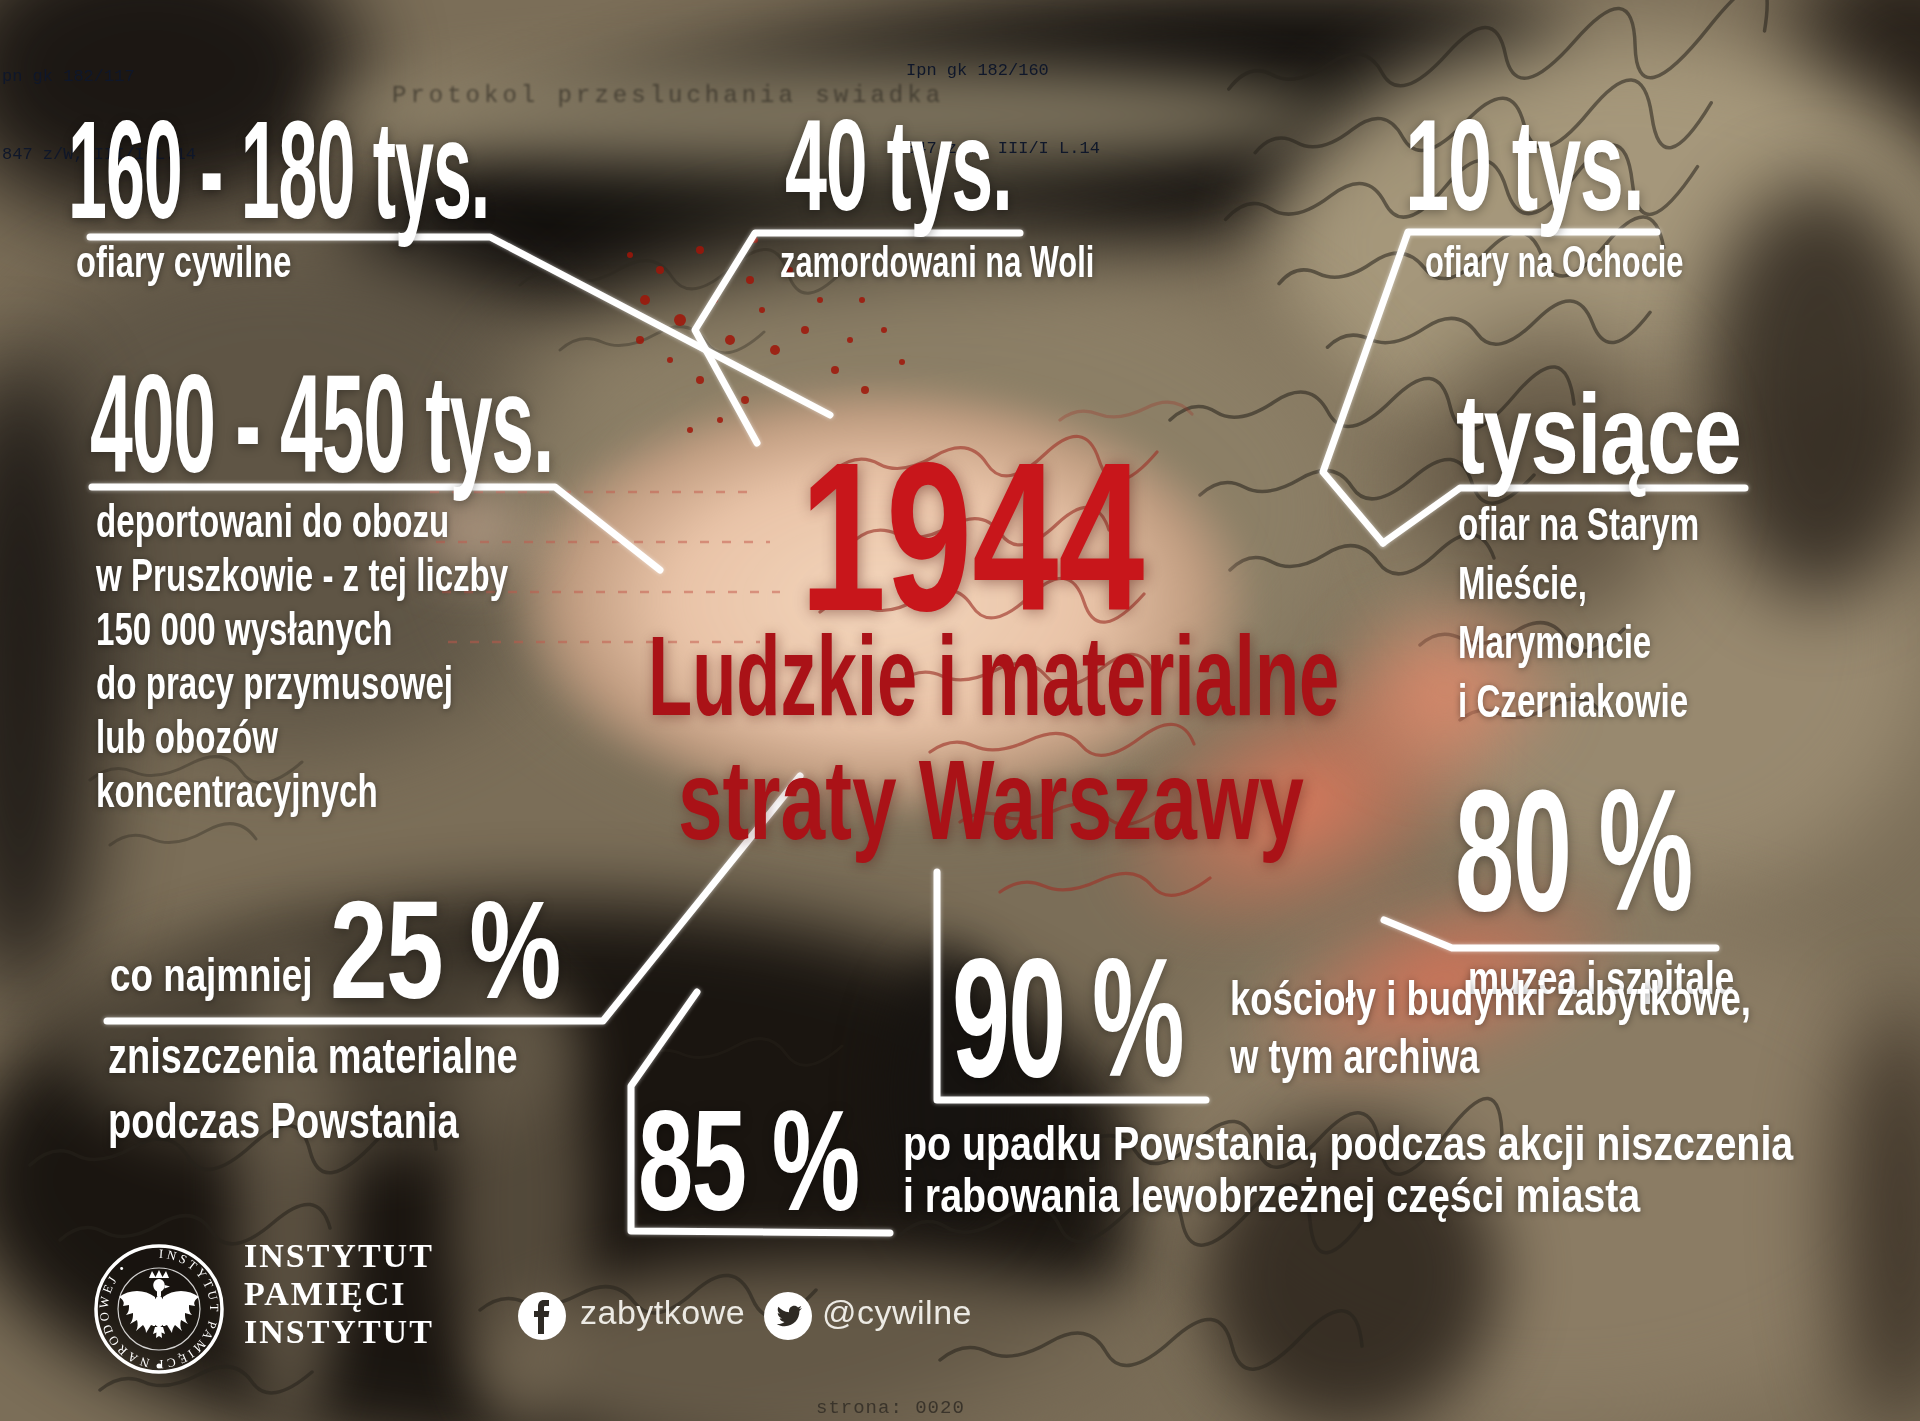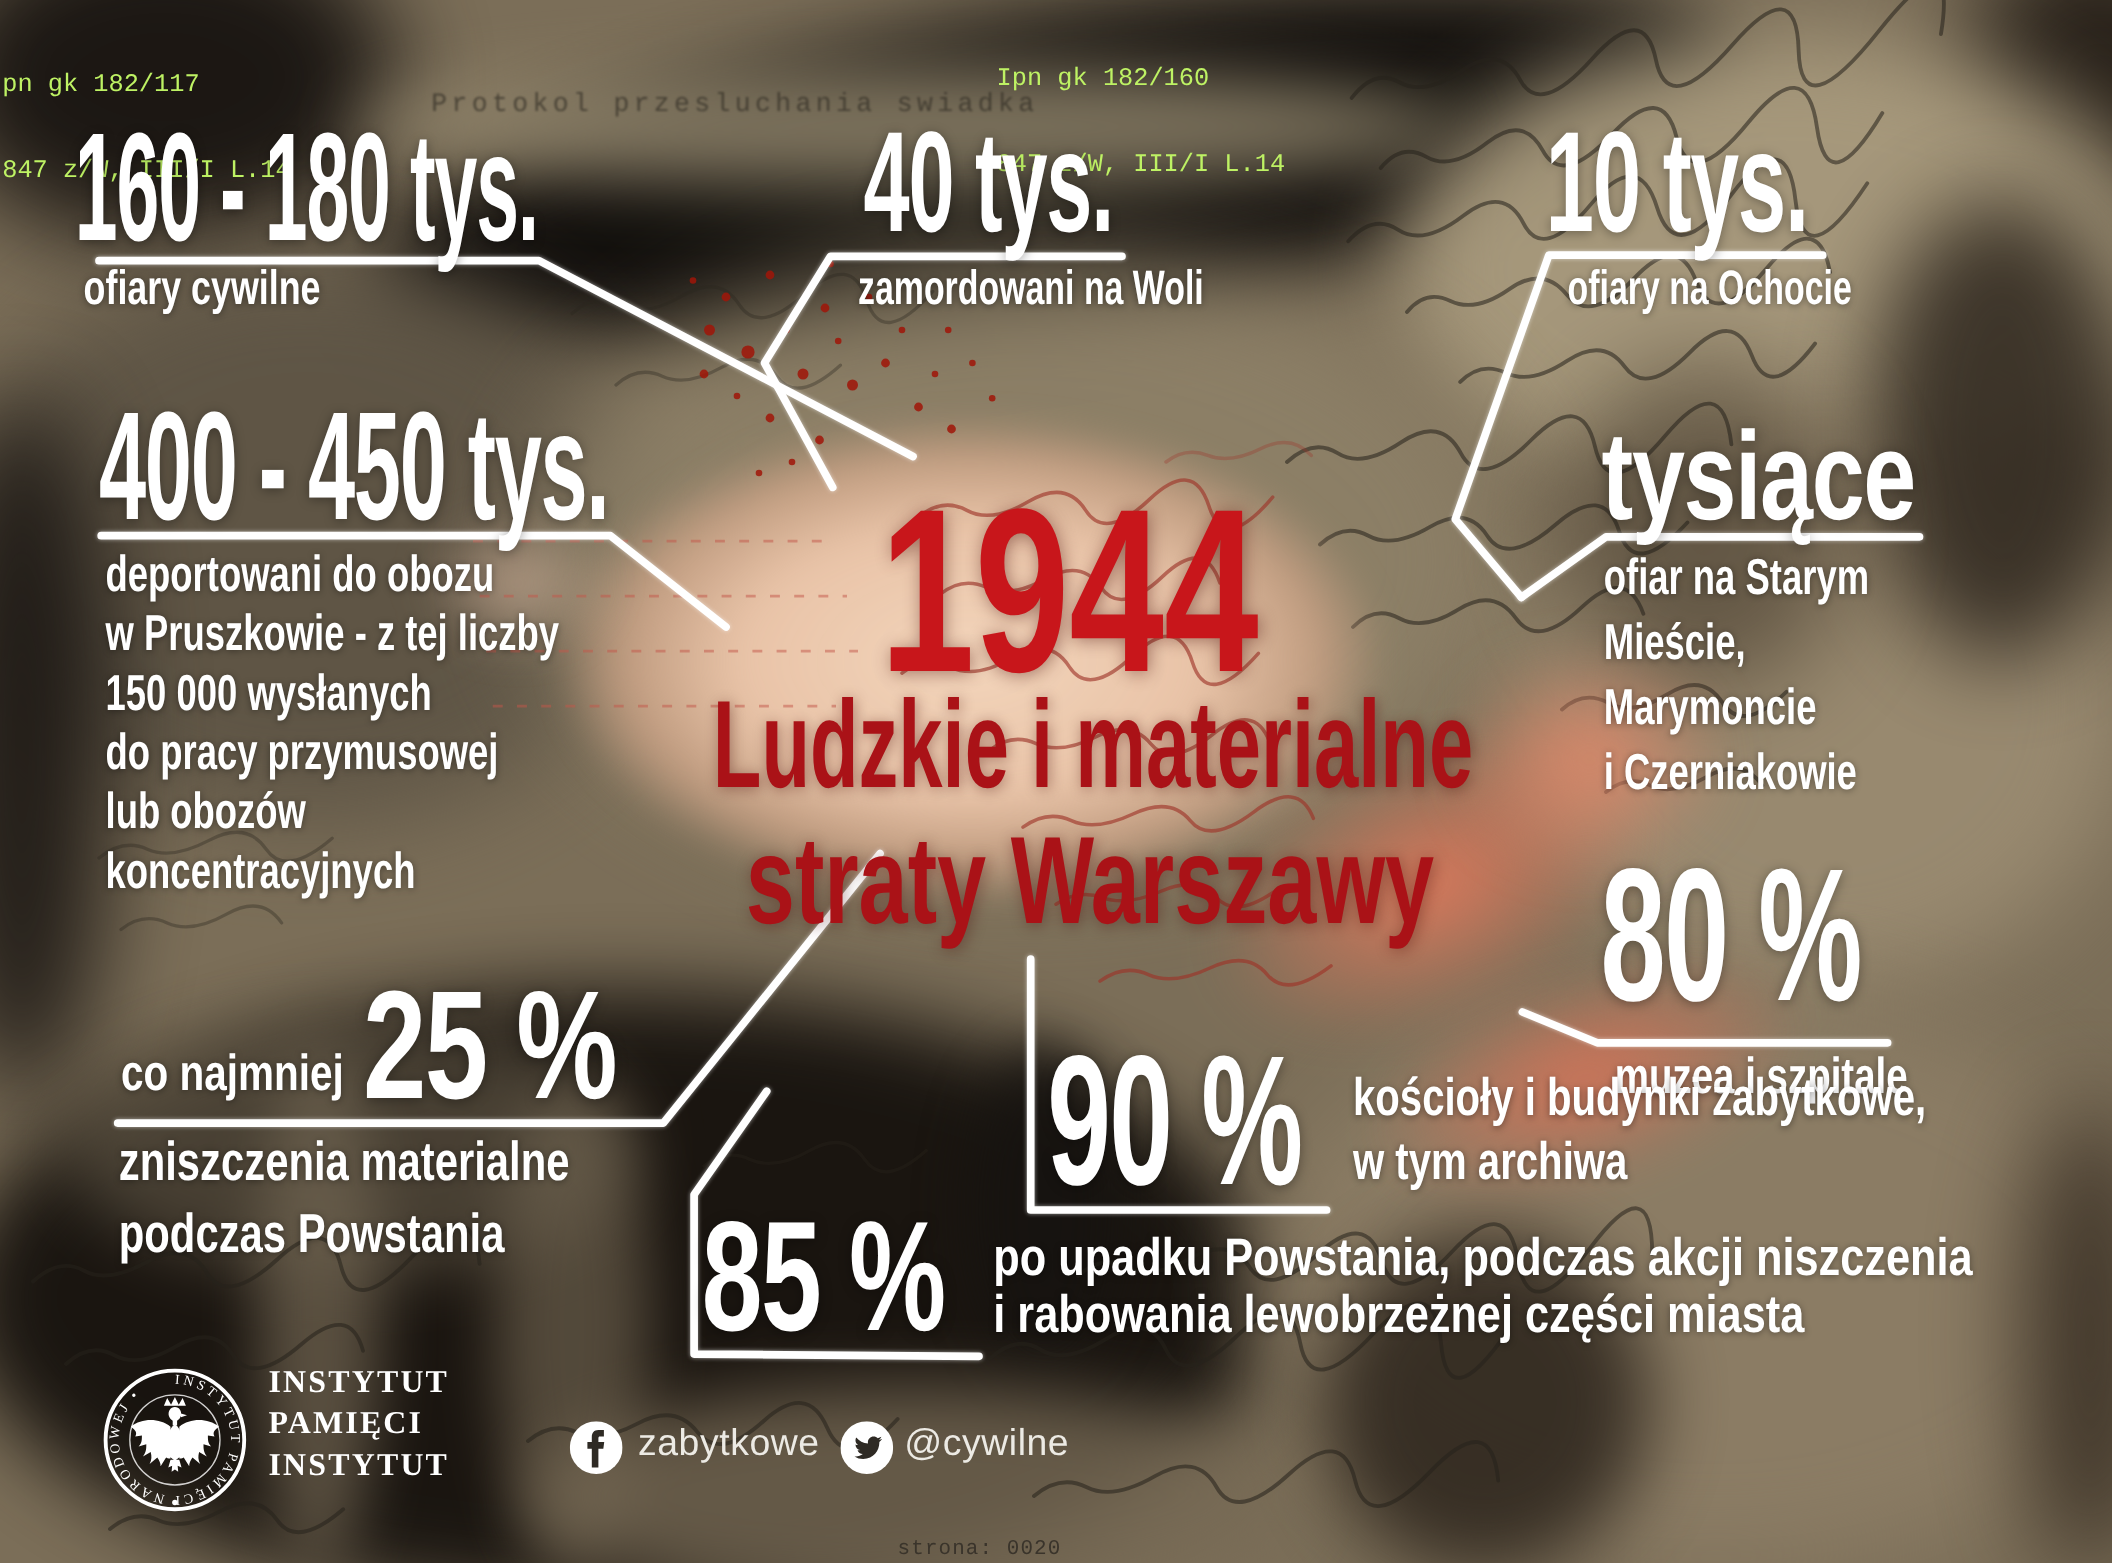--- a/index.html
+++ b/index.html
@@ -15,23 +15,23 @@
   .conn{stroke:#ffffff;stroke-width:7;fill:none;stroke-linejoin:round;stroke-linecap:round;
     filter:drop-shadow(0 0 2px rgba(255,255,255,.55));}
   .smoke{position:absolute;}
   .txt{position:absolute;white-space:nowrap;line-height:1;transform-origin:left top;}
   .v{color:#fff;font-weight:700;letter-spacing:-0.015em;text-shadow:0 2px 14px rgba(0,0,0,.35);}
   .lb{color:#fff;font-weight:700;text-shadow:0 1px 8px rgba(0,0,0,.4);}
   .ml{position:absolute;color:#fff;font-weight:700;transform-origin:left top;white-space:nowrap;
     text-shadow:0 1px 8px rgba(0,0,0,.4);}
   .yr{color:#c8161b;font-weight:700;text-shadow:2px 2px 18px rgba(70,10,8,.45);}
   .sub{color:#aa1217;font-weight:700;text-shadow:2px 2px 16px rgba(70,10,8,.4);}
-  .ref{color:#bef264;font-family:"Liberation Mono",monospace;font-size:23px;line-height:26px;
+  .ref{color:#0f172a;font-family:"Liberation Mono",monospace;font-size:17px;line-height:26px;
     white-space:pre;position:absolute;}
-  .orgline{color:#fff;font-family:"Liberation Serif",serif;font-weight:700;font-size:29px;
+  .orgline{color:#fff;font-family:"Liberation Serif",serif;font-weight:700;font-size:34px;
     letter-spacing:2px;line-height:38px;}
   .handle{color:#eceae4;font-size:34px;font-weight:400;letter-spacing:.5px;}
   .page{position:absolute;color:#3a342b;font-family:"Liberation Mono",monospace;font-size:19px;letter-spacing:1px;}
   .frag{position:absolute;color:#2e2a22;font-family:"Liberation Mono",monospace;opacity:.65;letter-spacing:4px;}
 </style>
 </head>
 <body>
 
 <div class="poster">
 

